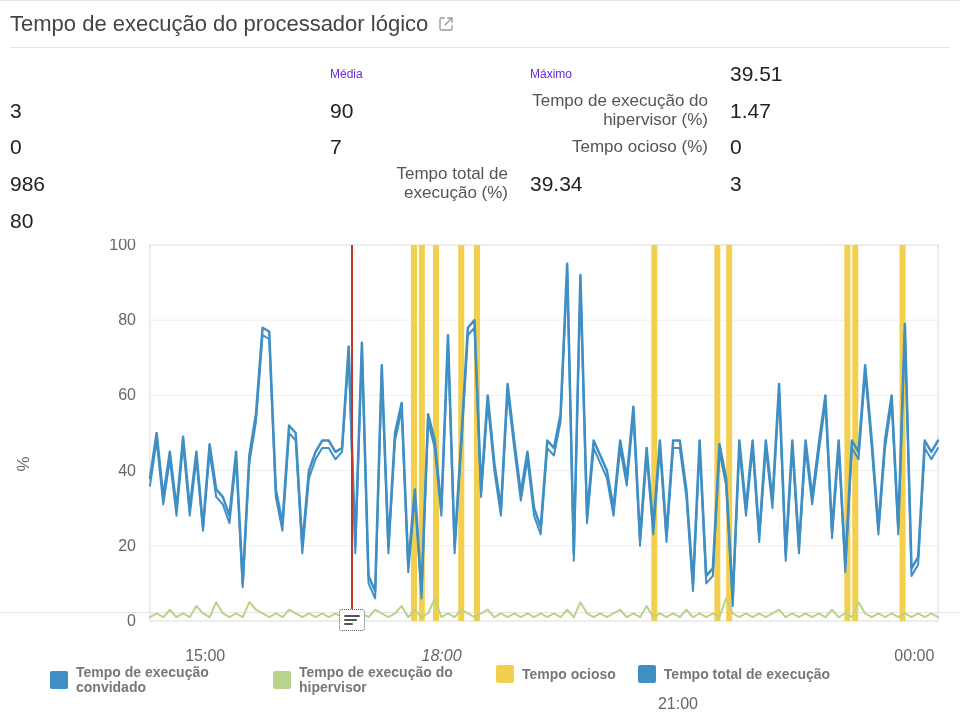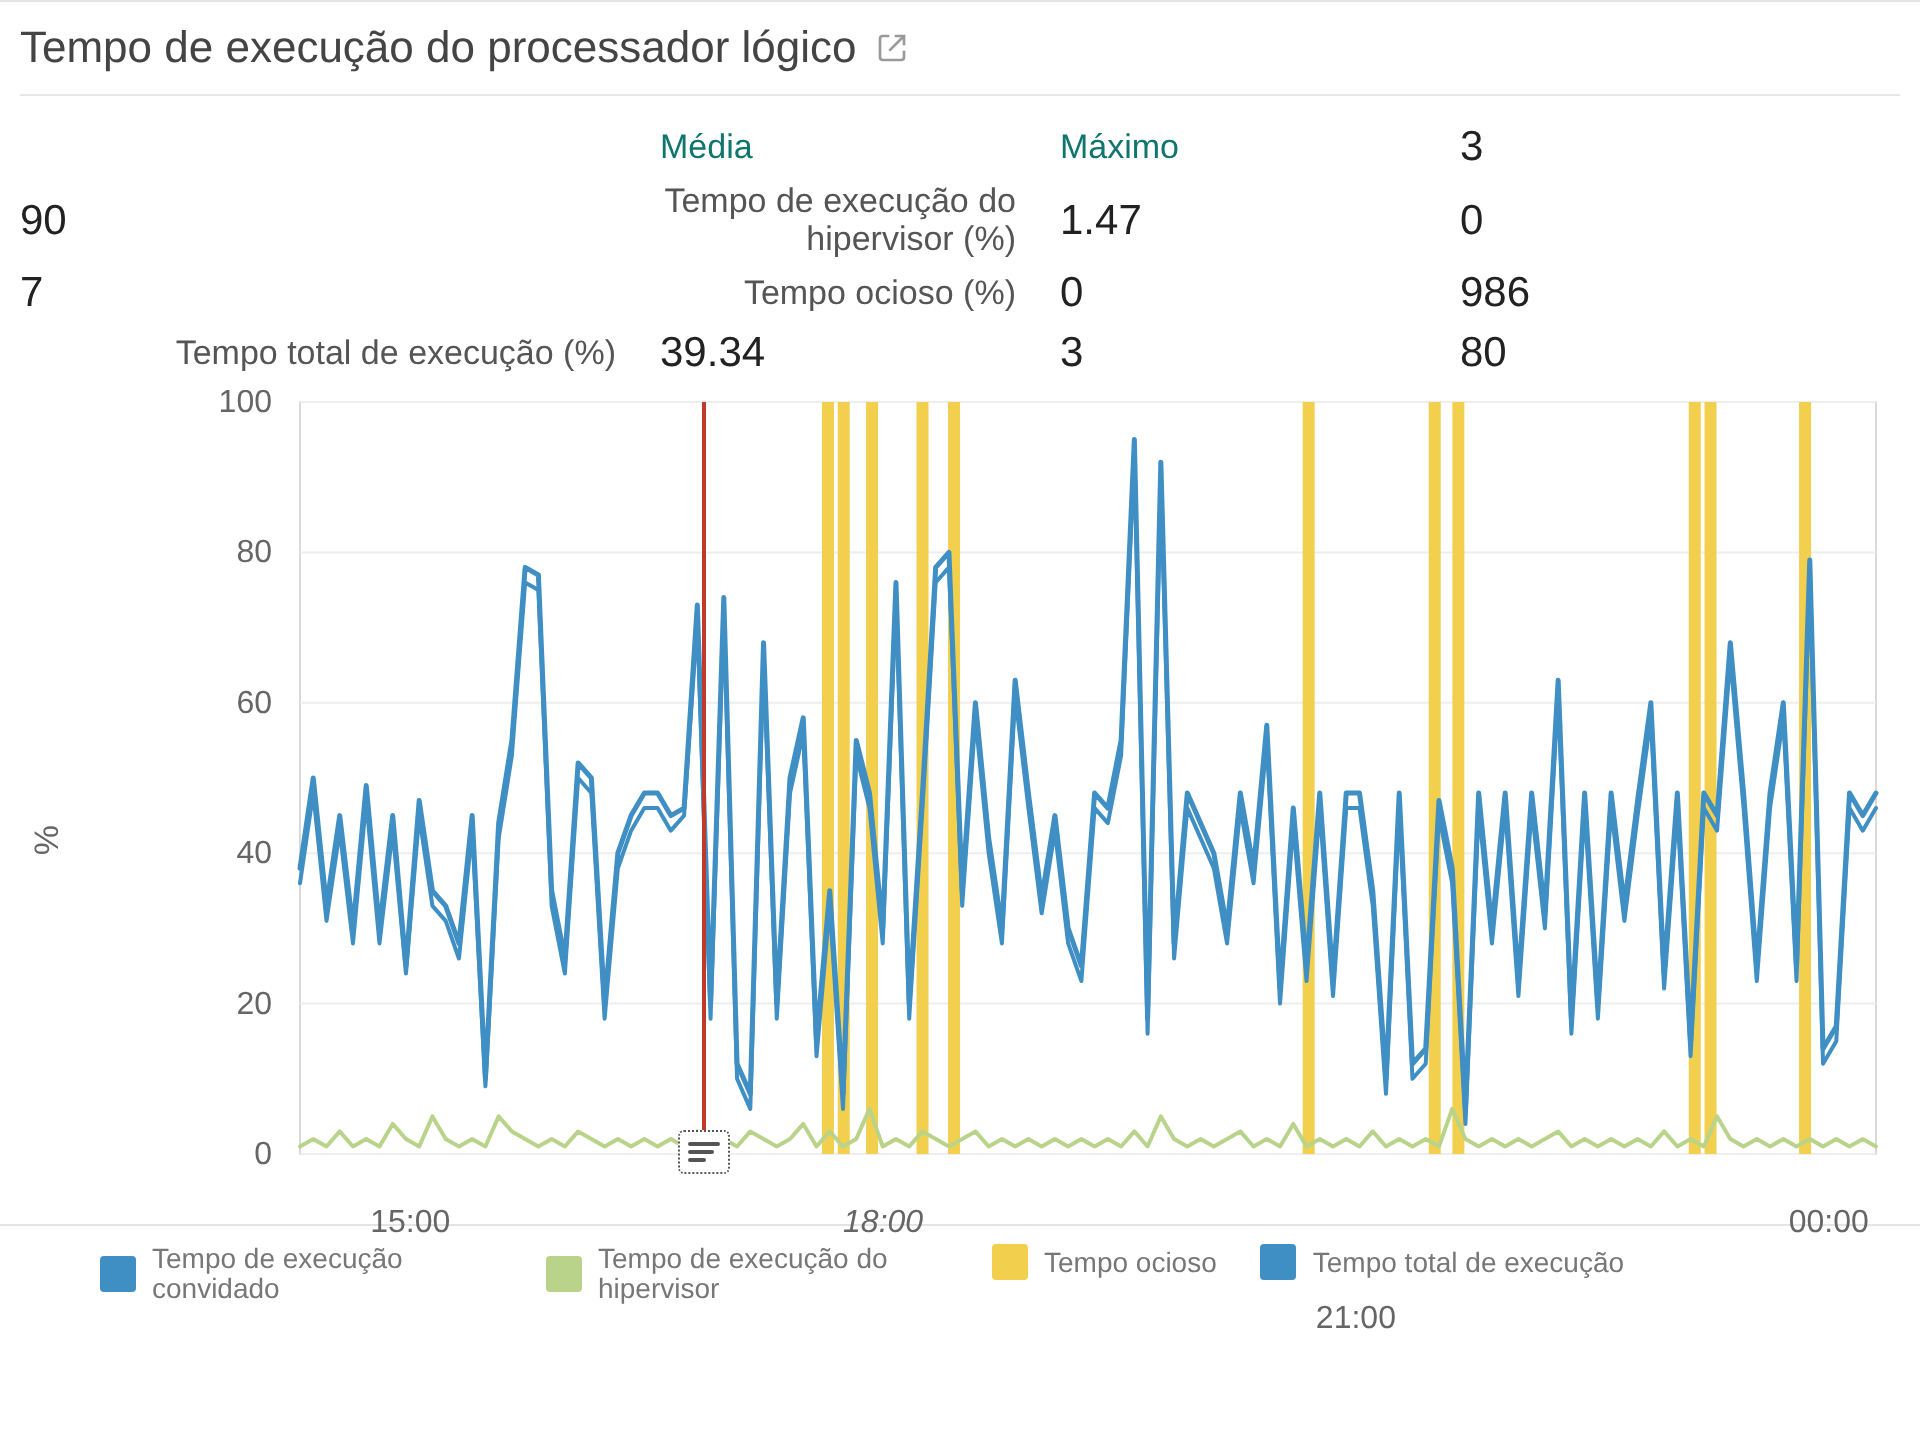--- a/index.html
+++ b/index.html
@@ -6,34 +6,34 @@
     font-family:"Helvetica Neue",Arial,sans-serif;color:#333;
     -webkit-font-smoothing:antialiased;}
   .panel{width:960px;height:613px;box-sizing:border-box;padding:6px 10px 0 10px;
     border-top:1px solid #e4e4e4;border-bottom:1px solid #e4e4e4;}
   .title-row{display:flex;align-items:center;gap:10px;border-bottom:1px solid #e7e7e7;
     padding:4px 0 10px 0;}
   .title{font-size:22px;color:#444;}
   .ext-icon{width:16px;height:16px;color:#9a9a9a;}
   .stats{display:grid;grid-template-columns:320px 200px 200px 200px;
     row-gap:6px;align-items:center;padding:14px 0 6px 0;}
-  .stats .hcell{font-size:17px;color:#0f766e;}
+  .stats .hcell{font-size:12px;color:#6d28d9;}
   .stats .rlabel{font-size:17px;color:#555;text-align:right;padding-right:22px;line-height:1.1;}
   .stats .vcell{font-size:21px;color:#222;font-weight:400;}
   .chart-wrap{position:relative;width:940px;height:450px;}
   .chart-svg{position:absolute;left:0;top:0;}
   .ylabel{position:absolute;left:14px;top:50%;transform:translate(-50%,-50%) rotate(-90deg);
     font-size:17px;color:#666;}
   .xticks{position:absolute;left:0;right:0;bottom:22px;height:20px;text-align:center;}
   .xtick{position:absolute;font-size:16px;color:#666;transform:translateX(-50%);}
   .legend{position:absolute;left:0;right:0;bottom:-6px;display:flex;gap:22px;
     align-items:flex-start;padding-left:40px;}
   .legend-item{display:flex;align-items:center;gap:8px;}
   .swatch{width:18px;height:18px;border-radius:2px;}
-  .legend-text{font-size:14px;color:#777;line-height:1.05;max-width:175px;}
+  .legend-text{font-size:14px;color:#777;line-height:1.05;max-width:175px;font-weight:bold;}
   .marker{position:absolute;transform:translate(-50%,0);}
   .marker .line{width:2px;height:100%;}
   .note-icon{position:absolute;left:50%;bottom:-10px;transform:translateX(-50%);
     width:26px;height:22px;background:#fff;border:1.6px dotted #555;border-radius:3px;
     display:flex;flex-direction:column;justify-content:center;gap:2px;padding:3px 4px;
     box-sizing:border-box;}
   .note-icon span{display:block;height:2px;background:#555;border-radius:1px;}
   .note-icon span:nth-child(2){width:80%;}
   .note-icon span:nth-child(3){width:55%;}
 </style>
@@ -48,20 +48,21 @@
       <path d="M14 3h7v7"></path>
         <path d="M10 14 21 3"></path>
       <path d="M21 14v5a2 2 0 0 1-2 2H5a2 2 0 0 1-2-2V5a2 2 0 0 1 2-2h5"></path>
     </svg>
   </div>
 
   <div class="stats" id="stats-grid">
       <div class="hcell"></div>
       <div class="hcell">Média</div>
       <div class="hcell">Máximo</div>
+      <div class="vcell">39.51</div>
       <div class="vcell">3</div>
       <div class="vcell">90</div>
       <div class="rlabel">Tempo de execução do hipervisor (%)</div>
       <div class="vcell">1.47</div>
       <div class="vcell">0</div>
       <div class="vcell">7</div>
       <div class="rlabel">Tempo ocioso (%)</div>
       <div class="vcell">0</div>
       <div class="vcell">986</div>
       <div class="rlabel">Tempo total de execução (%)</div>

